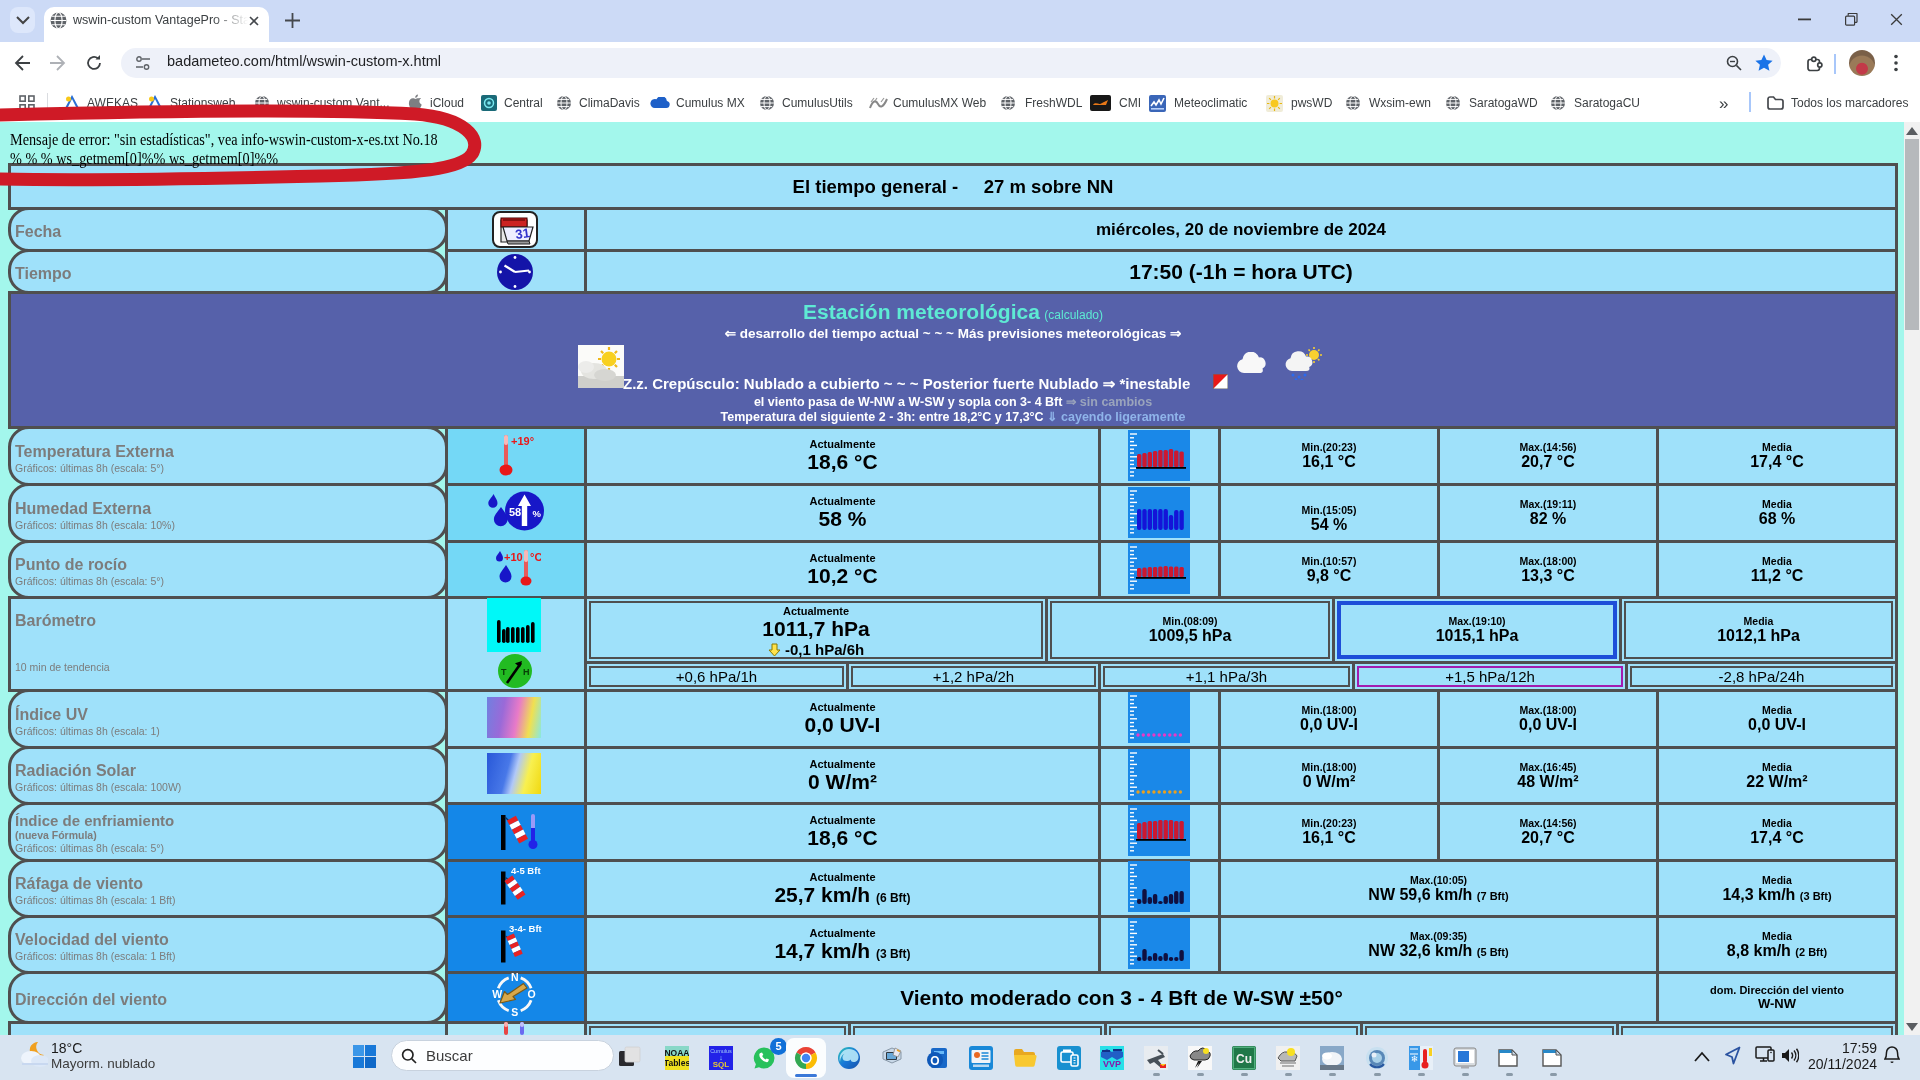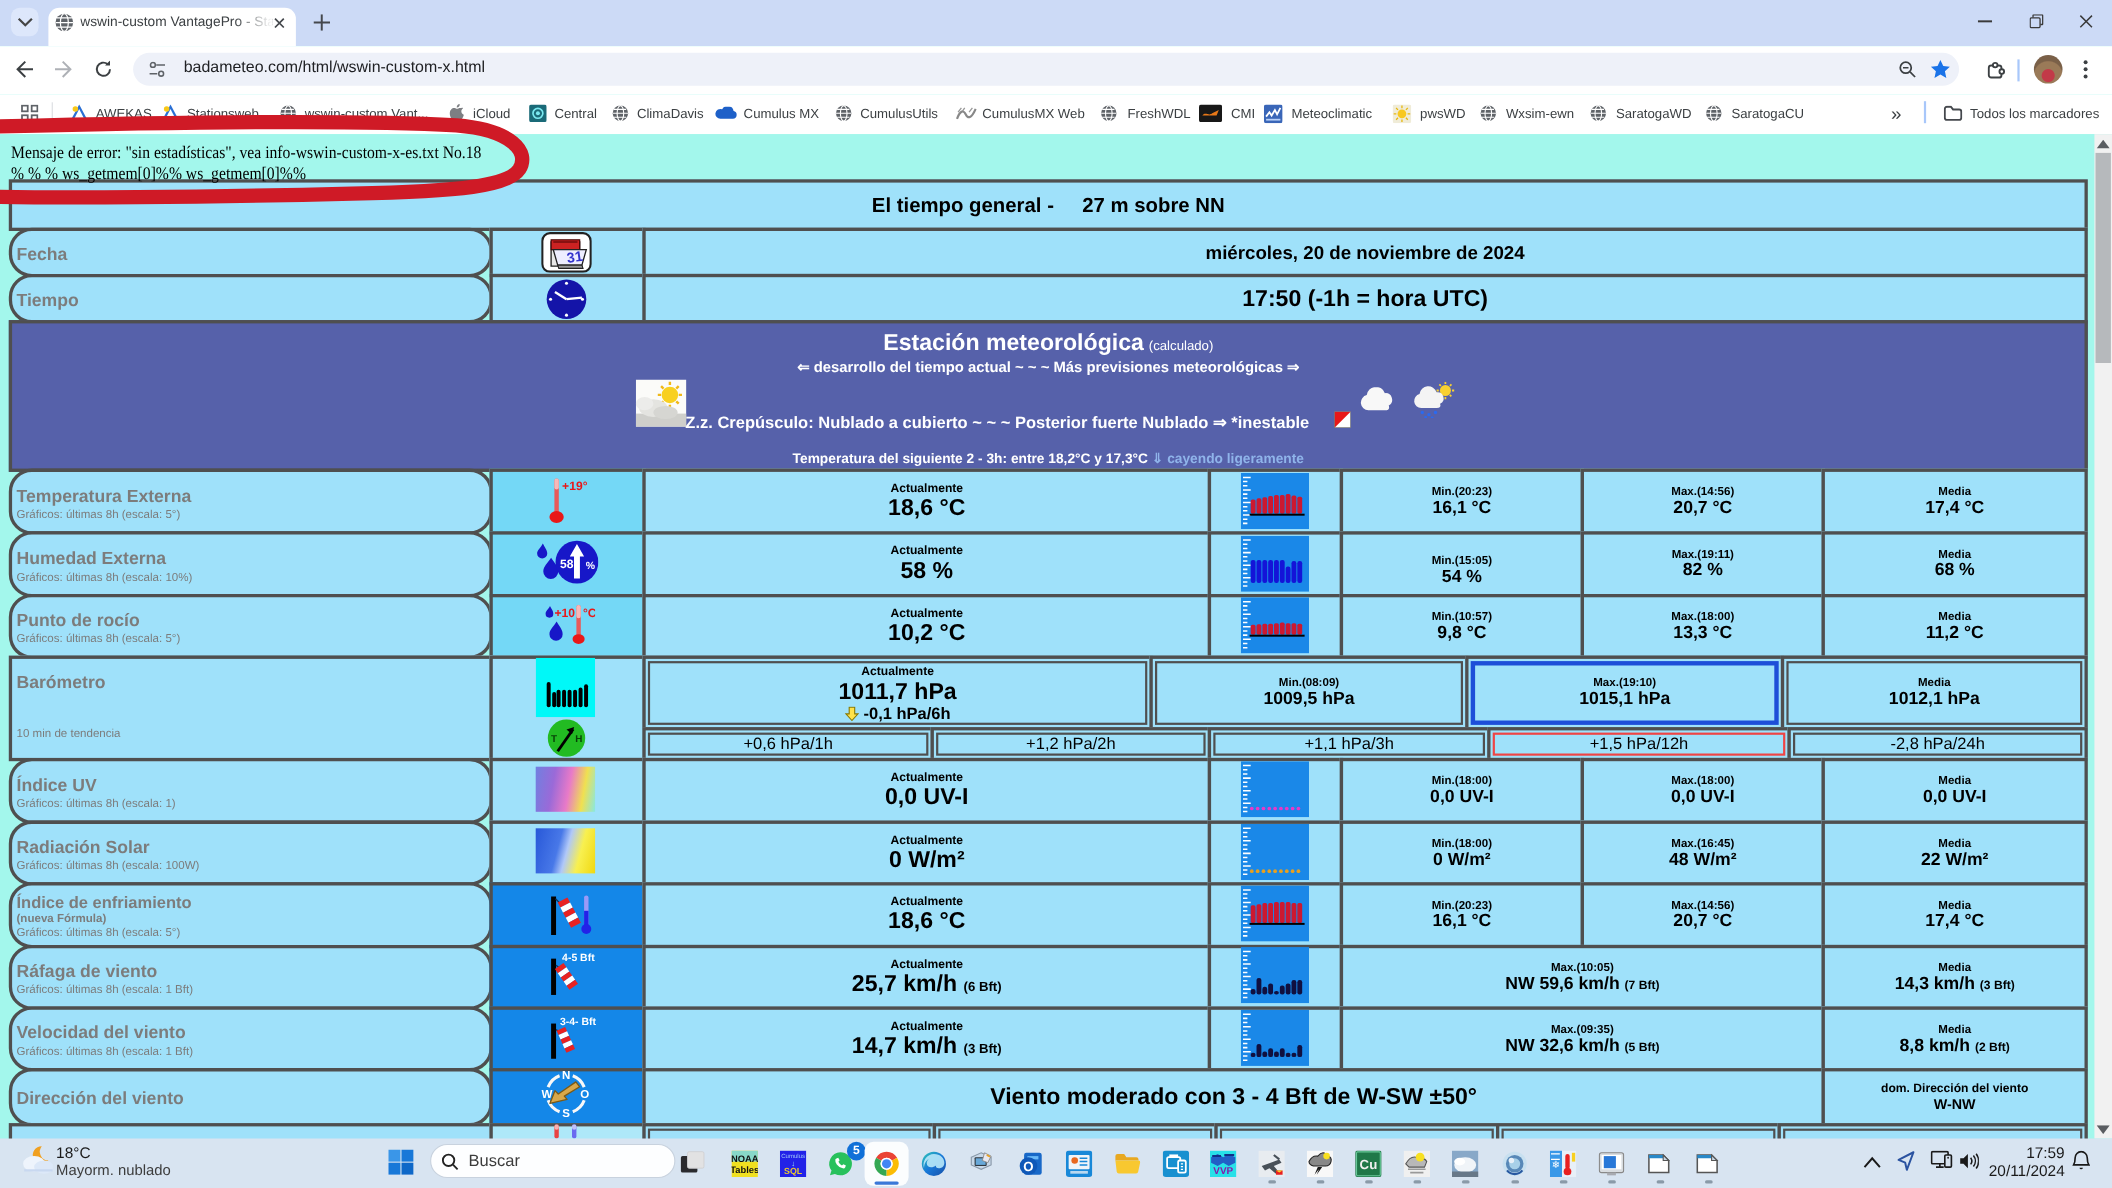--- a/index.html
+++ b/index.html
@@ -76,23 +76,24 @@
 <div class="cell lblc" style="left:8px;top:249px;width:440px;height:45px;">
       <div style="padding:4px 0 0 4px;">
         <span class="lbl">Tiempo</span>
       </div>
     </div>
 <div class="cell " style="left:445px;top:249px;width:142px;height:45px;"></div>
 <div class="cell ctr" style="left:584px;top:249px;width:1314px;height:45px;justify-content:center;">
       <div style="font-size:21px;font-weight:bold;">17:50 (-1h = hora UTC)</div>
     </div>
 <div class="cell " style="left:8px;top:291px;width:1890px;height:138px;background:#5661aa;">
-<div style="position:absolute;left:0;top:6px;width:100%;text-align:center;color:#ffffff;"><span style="font-size:21px;font-weight:bold;">Estación meteorológica</span> <span style="font-size:12px;">(calculado)</span></div>
+<div style="position:absolute;left:0;top:6px;width:100%;text-align:center;color:#5eead4;"><span style="font-size:21px;font-weight:bold;">Estación meteorológica</span> <span style="font-size:12px;">(calculado)</span></div>
 <div style="position:absolute;left:0;top:31px;width:100%;text-align:center;color:#fff;font-size:13.5px;font-weight:bold;">⇐ desarrollo del tiempo actual ~ ~ ~ Más previsiones meteorológicas ⇒</div>
 <div style="position:absolute;left:612px;top:81px;color:#fff;font-size:15px;font-weight:bold;">Z.z. Crepúsculo: Nublado a cubierto ~ ~ ~ Posterior fuerte Nublado ⇒ *inestable</div>
+<div style="position:absolute;left:0;top:100px;width:100%;text-align:center;color:#fff;font-size:12.5px;font-weight:bold;">el viento pasa de W-NW a W-SW y sopla con 3- 4 Bft <span style="color:#9aa4bc;">⇒ sin cambios</span></div>
 <div style="position:absolute;left:0;top:115px;width:100%;text-align:center;color:#fff;font-size:12.5px;font-weight:bold;">Temperatura del siguiente 2 - 3h: entre 18,2°C y 17,3°C <span style="color:#8fb4ea;">⇓ cayendo ligeramente</span></div>
 </div>
 <div class="cell lblc" style="left:8px;top:426px;width:440px;height:60px;">
       <div style="padding:4px 0 0 4px;">
         <span class="lbl">Temperatura Externa</span>
         <span class="sub">Gráficos: últimas 8h (escala: 5°)</span>
       </div>
     </div>
 <div class="cell ic" style="left:445px;top:426px;width:142px;height:60px;"></div>
 <div class="cell ctr" style="left:584px;top:426px;width:517px;height:60px;">
@@ -195,21 +196,21 @@
 <div class="cell ctr" style="left:584px;top:661px;width:265px;height:31px;">
       <div style="position:absolute;inset:2px;border:2px solid #4f4f4f;display:flex;align-items:center;justify-content:center;font-size:15px;">+0,6 hPa/1h</div>
     </div>
 <div class="cell ctr" style="left:846px;top:661px;width:255px;height:31px;">
       <div style="position:absolute;inset:2px;border:2px solid #4f4f4f;display:flex;align-items:center;justify-content:center;font-size:15px;">+1,2 hPa/2h</div>
     </div>
 <div class="cell ctr" style="left:1098px;top:661px;width:257px;height:31px;">
       <div style="position:absolute;inset:2px;border:2px solid #4f4f4f;display:flex;align-items:center;justify-content:center;font-size:15px;">+1,1 hPa/3h</div>
     </div>
 <div class="cell ctr" style="left:1352px;top:661px;width:276px;height:31px;">
-      <div style="position:absolute;inset:2px;border:2px solid #ef4444;display:flex;align-items:center;justify-content:center;font-size:15px;">+1,5 hPa/12h</div>
+      <div style="position:absolute;inset:2px;border:2px solid #a21caf;display:flex;align-items:center;justify-content:center;font-size:15px;">+1,5 hPa/12h</div>
     </div>
 <div class="cell ctr" style="left:1625px;top:661px;width:273px;height:31px;">
       <div style="position:absolute;inset:2px;border:2px solid #4f4f4f;display:flex;align-items:center;justify-content:center;font-size:15px;">-2,8 hPa/24h</div>
     </div>
 <div class="cell lblc" style="left:8px;top:689px;width:440px;height:60px;">
       <div style="padding:4px 0 0 4px;">
         <span class="lbl">Índice UV</span>
         <span class="sub">Gráficos: últimas 8h (escala: 1)</span>
       </div>
     </div>

